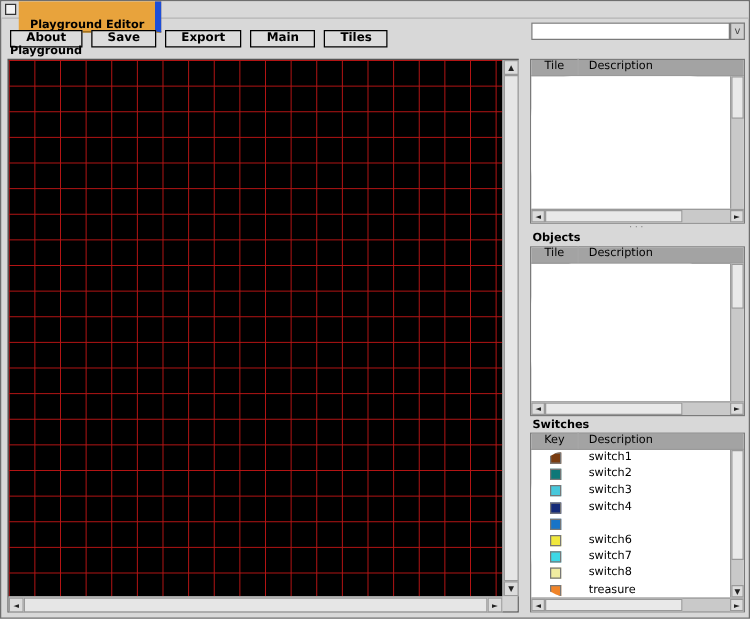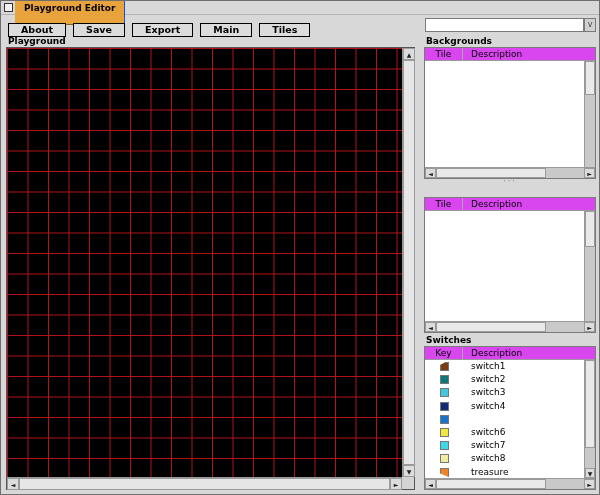--- a/index.html
+++ b/index.html
@@ -23,24 +23,24 @@
   }
   .close-widget {
     position: absolute; left: 3px; top: 2px;
     width: 9px; height: 9px;
     background: #f2f2f2;
     border: 1px solid #333;
   }
   .title-tab {
     position: absolute; left: 14px; top: 0; height: 24px;
     line-height: 14px;
-    padding: 0 9px;
+    padding: 12px 9px;
     font-size: 9px; font-weight: bold; color: #000;
     background: #e8a33c;
-    border-right: 1px solid #1d4ed8;
+    border-right: 5px solid #1d4ed8;
     border-bottom: 1px solid #8a6010;
   }
   
   .toolbar { position: absolute; top: 17px; left: 7px; height: 14px; }
   .tb-btn {
     display: inline-block;
     height: 14px; line-height: 12px;
     padding: 0 12px; margin-right: 2px;
     font-family: "DejaVu Sans", sans-serif;
     font-size: 9.5px; font-weight: bold; color: #000;
@@ -88,22 +88,22 @@
   .pg-vscroll .sb-thumb-v { top: 12px; bottom: 12px; width: 12px; }
   .pg-hscroll .sb-thumb-h { left: 12px; right: 12px; height: 12px; }
   
   .side-panel { position: absolute; left: 423px; width: 172px; }
   .listbox {
     position: absolute; left: 0; top: 11px; right: 0; bottom: 0;
     border: 1px solid #7a7a7a; background: #ffffff;
   }
   .list-header {
     position: absolute; left: 0; top: 0; right: 0; height: 13px;
-    background: #d946ef; border-bottom: 1px solid #9a9a9a;
-    display: flex; align-items: center;
+    background: #a3a3a3; border-bottom: 1px solid #9a9a9a;
+    display: flex; align-items: flex-end;
     font-size: 9px; color: #000;
   }
   .hdr-key { width: 38px; text-align: center; border-right: 1px solid #a8a8a8; height: 13px; line-height: 13px; }
   .hdr-desc { flex: 1; padding-left: 8px; height: 13px; line-height: 13px; }
   .list-body {
     position: absolute; left: 0; top: 13px; right: 11px; bottom: 11px;
     background: #ffffff; overflow: hidden; border-radius: 32px;
   }
   .list-vscroll {
     position: absolute; right: 0; top: 13px; bottom: 11px; width: 11px;
@@ -167,21 +167,20 @@
       <div class="pg-hscroll">
         <div class="sb-btn h left">◄</div>
         <div class="sb-thumb-h"></div>
         <div class="sb-btn h right">►</div>
       </div>
       <div class="sb-corner"></div>
     </div>
   </div>
 
   <div class="side-panel" id="panel-backgrounds">
-    <div class="panel-label">Backgrounds</div>
     <div class="listbox">
       <div class="list-header">
         <div class="hdr-key">Tile</div>
         <div class="hdr-desc">Description</div>
       </div>
       <div class="list-body">
         
       </div>
       <div class="list-vscroll">
         <div class="thumb" style="height:34px;"></div>
@@ -190,20 +189,21 @@
         <div class="sb-btn left">◄</div>
         <div class="thumb"></div>
         <div class="sb-btn right">►</div>
       </div>
     </div>
   </div>
 
   <div class="splitter">···</div>
 
   <div class="side-panel" id="panel-objects">
+    <div class="panel-label">Objects</div>
     <div class="listbox">
       <div class="list-header">
         <div class="hdr-key">Tile</div>
         <div class="hdr-desc">Description</div>
       </div>
       <div class="list-body">
         
       </div>
       <div class="list-vscroll">
         <div class="thumb" style="height:36px;"></div>

